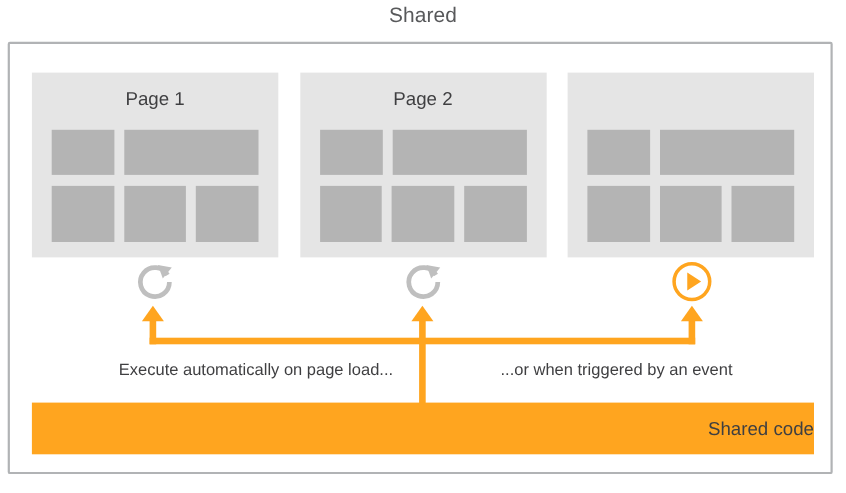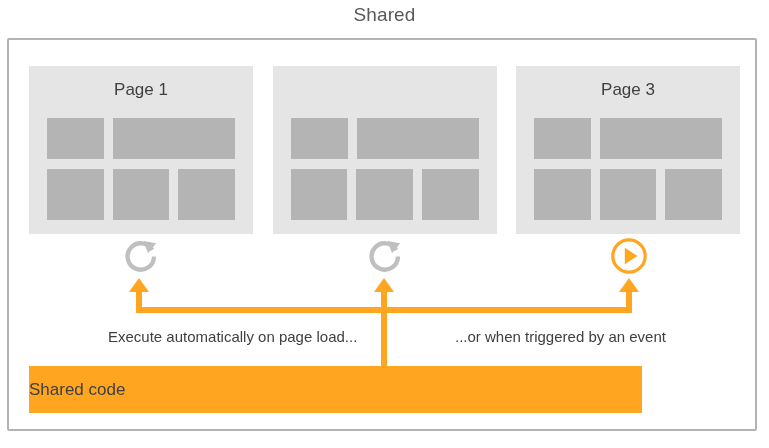--- a/index.html
+++ b/index.html
@@ -132,26 +132,26 @@
     top: 327px;
   }
   .caption-left  { left: 80px; margin-left: 28px; }
   .caption-right { left: 455px; }
 
   
   .shared-bar {
     position: absolute;
     left: 29px;
     top: 366px;
-    width: 613px;
+    width: 711px;
     height: 47px;
     background: #ffa51f;
     display: flex;
     align-items: center;
-    justify-content: flex-start;
+    justify-content: flex-end;
   }
   .shared-bar-label {
     font-size: 17px;
     color: #3f3f41;
     line-height: 24px;
     white-space: nowrap;
   }
 </style>
 </head>
 <body>
@@ -173,35 +173,35 @@
         </div>
         <div class="row-bottom">
           <div class="blk blk-third"></div>
           <div class="blk blk-third"></div>
           <div class="blk blk-third"></div>
         </div>
       </div>
     </div>
 
     <div class="page-card">
+      <div class="card-title">Page 2</div>
       <div class="card-rows">
         <div class="row-top">
           <div class="blk blk-small"></div>
           <div class="blk blk-wide"></div>
         </div>
         <div class="row-bottom">
           <div class="blk blk-third"></div>
           <div class="blk blk-third"></div>
           <div class="blk blk-third"></div>
         </div>
       </div>
     </div>
 
     <div class="page-card">
-      <div class="card-title">Page 3</div>
       <div class="card-rows">
         <div class="row-top">
           <div class="blk blk-small"></div>
           <div class="blk blk-wide"></div>
         </div>
         <div class="row-bottom">
           <div class="blk blk-third"></div>
           <div class="blk blk-third"></div>
           <div class="blk blk-third"></div>
         </div>

